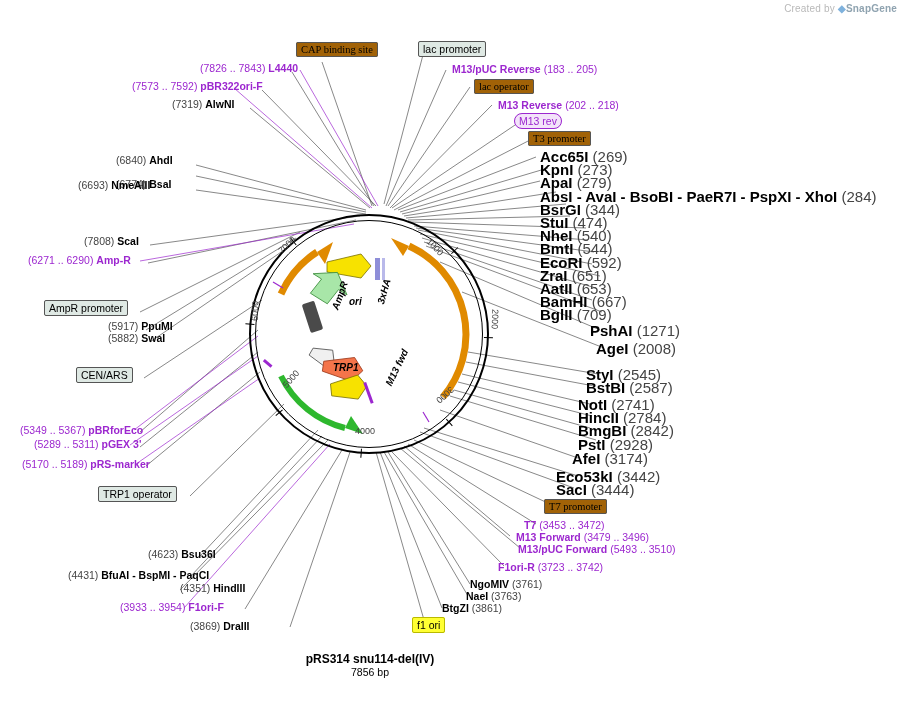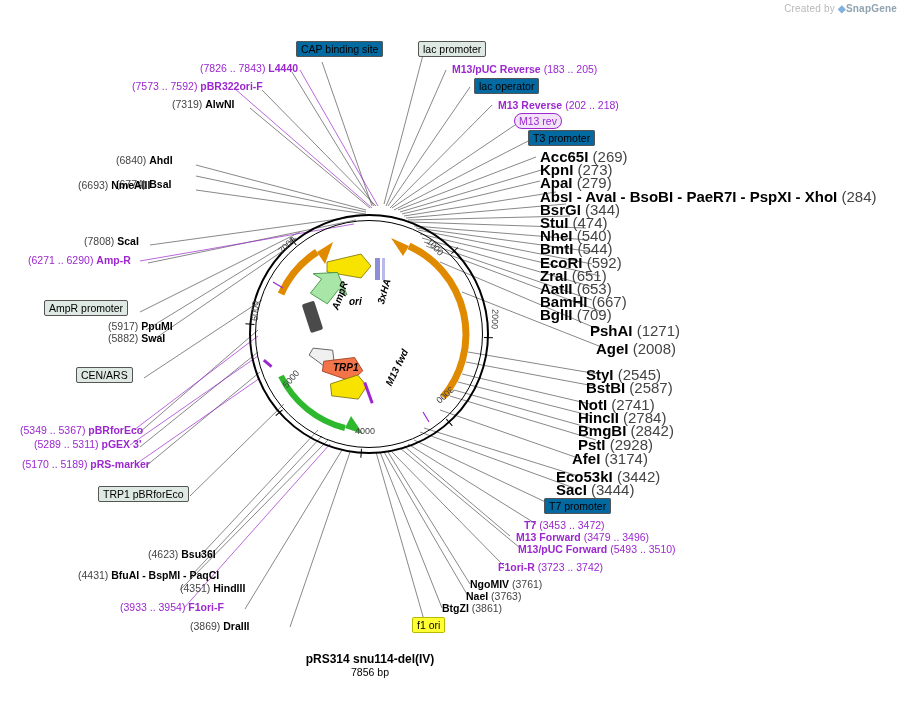--- a/index.html
+++ b/index.html
@@ -30,21 +30,21 @@
   
   #lines{position:absolute;left:0;top:0;width:907px;height:710px;}
 
   
   .ann{position:absolute;font-size:10.5px;white-space:nowrap;line-height:12px;}
   .ann b{font-weight:bold;}
   .pos{color:#444;font-weight:normal;}
   .purple{color:#9c27cf;}
   .purple .pos{color:#9c27cf;}
   .box{border:1px solid #555;padding:1px 4px;border-radius:2px;background:#dfe9e4;}
-  .box.teal{background:#0369a1;}
+  .box.teal{background:#a16207;font-family:Liberation Serif, serif;}
   .box.purple-b{border-color:#9c27cf;color:#9c27cf;background:#f3e3fa;border-radius:8px;}
   .box.yellow{background:#ffff33;border-color:#b9b900;}
   .r{text-align:right;}
 
   .title{position:absolute;left:0;top:652px;width:740px;text-align:center;font-size:12px;font-weight:bold;}
   .subtitle{position:absolute;left:0;top:666px;width:740px;text-align:center;font-size:10.5px;}
 
   .enz-col{position:absolute;font-size:15px;line-height:13.2px;}
   .enz-col div{white-space:nowrap;}
   .enz-col .nm{font-weight:bold;}
@@ -261,27 +261,27 @@
 </div>
 <div class="ann purple r" style="left:34px;top:438px">
   <span class="pos">(5289 .. 5311)</span>
   <b>pGEX 3'</b>
 </div>
 <div class="ann purple r" style="left:22px;top:458px">
   <span class="pos">(5170 .. 5189)</span>
   <b>pRS-marker</b>
 </div>
 
-<div class="ann" style="left:98px;top:488px"><span class="box">TRP1 pBRforEco</span></div>
+<div class="ann" style="left:98px;top:488px"><span class="box">TRP1 operator</span></div>
 
 <div class="ann r" style="left:148px;top:548px">
   <span class="pos">(4623)</span>
   <b>Bsu36I</b>
 </div>
-<div class="ann r" style="left:78px;top:569px">
+<div class="ann r" style="left:68px;top:569px">
   <span class="pos">(4431)</span>
   <b>BfuAI  -  BspMI  -  PaqCI</b>
 </div>
 <div class="ann r" style="left:180px;top:582px">
   <span class="pos">(4351)</span>
   <b>HindIII</b>
 </div>
 <div class="ann purple r" style="left:120px;top:601px">
   <span class="pos">(3933 .. 3954)</span>
   <b>F1ori-F</b>

